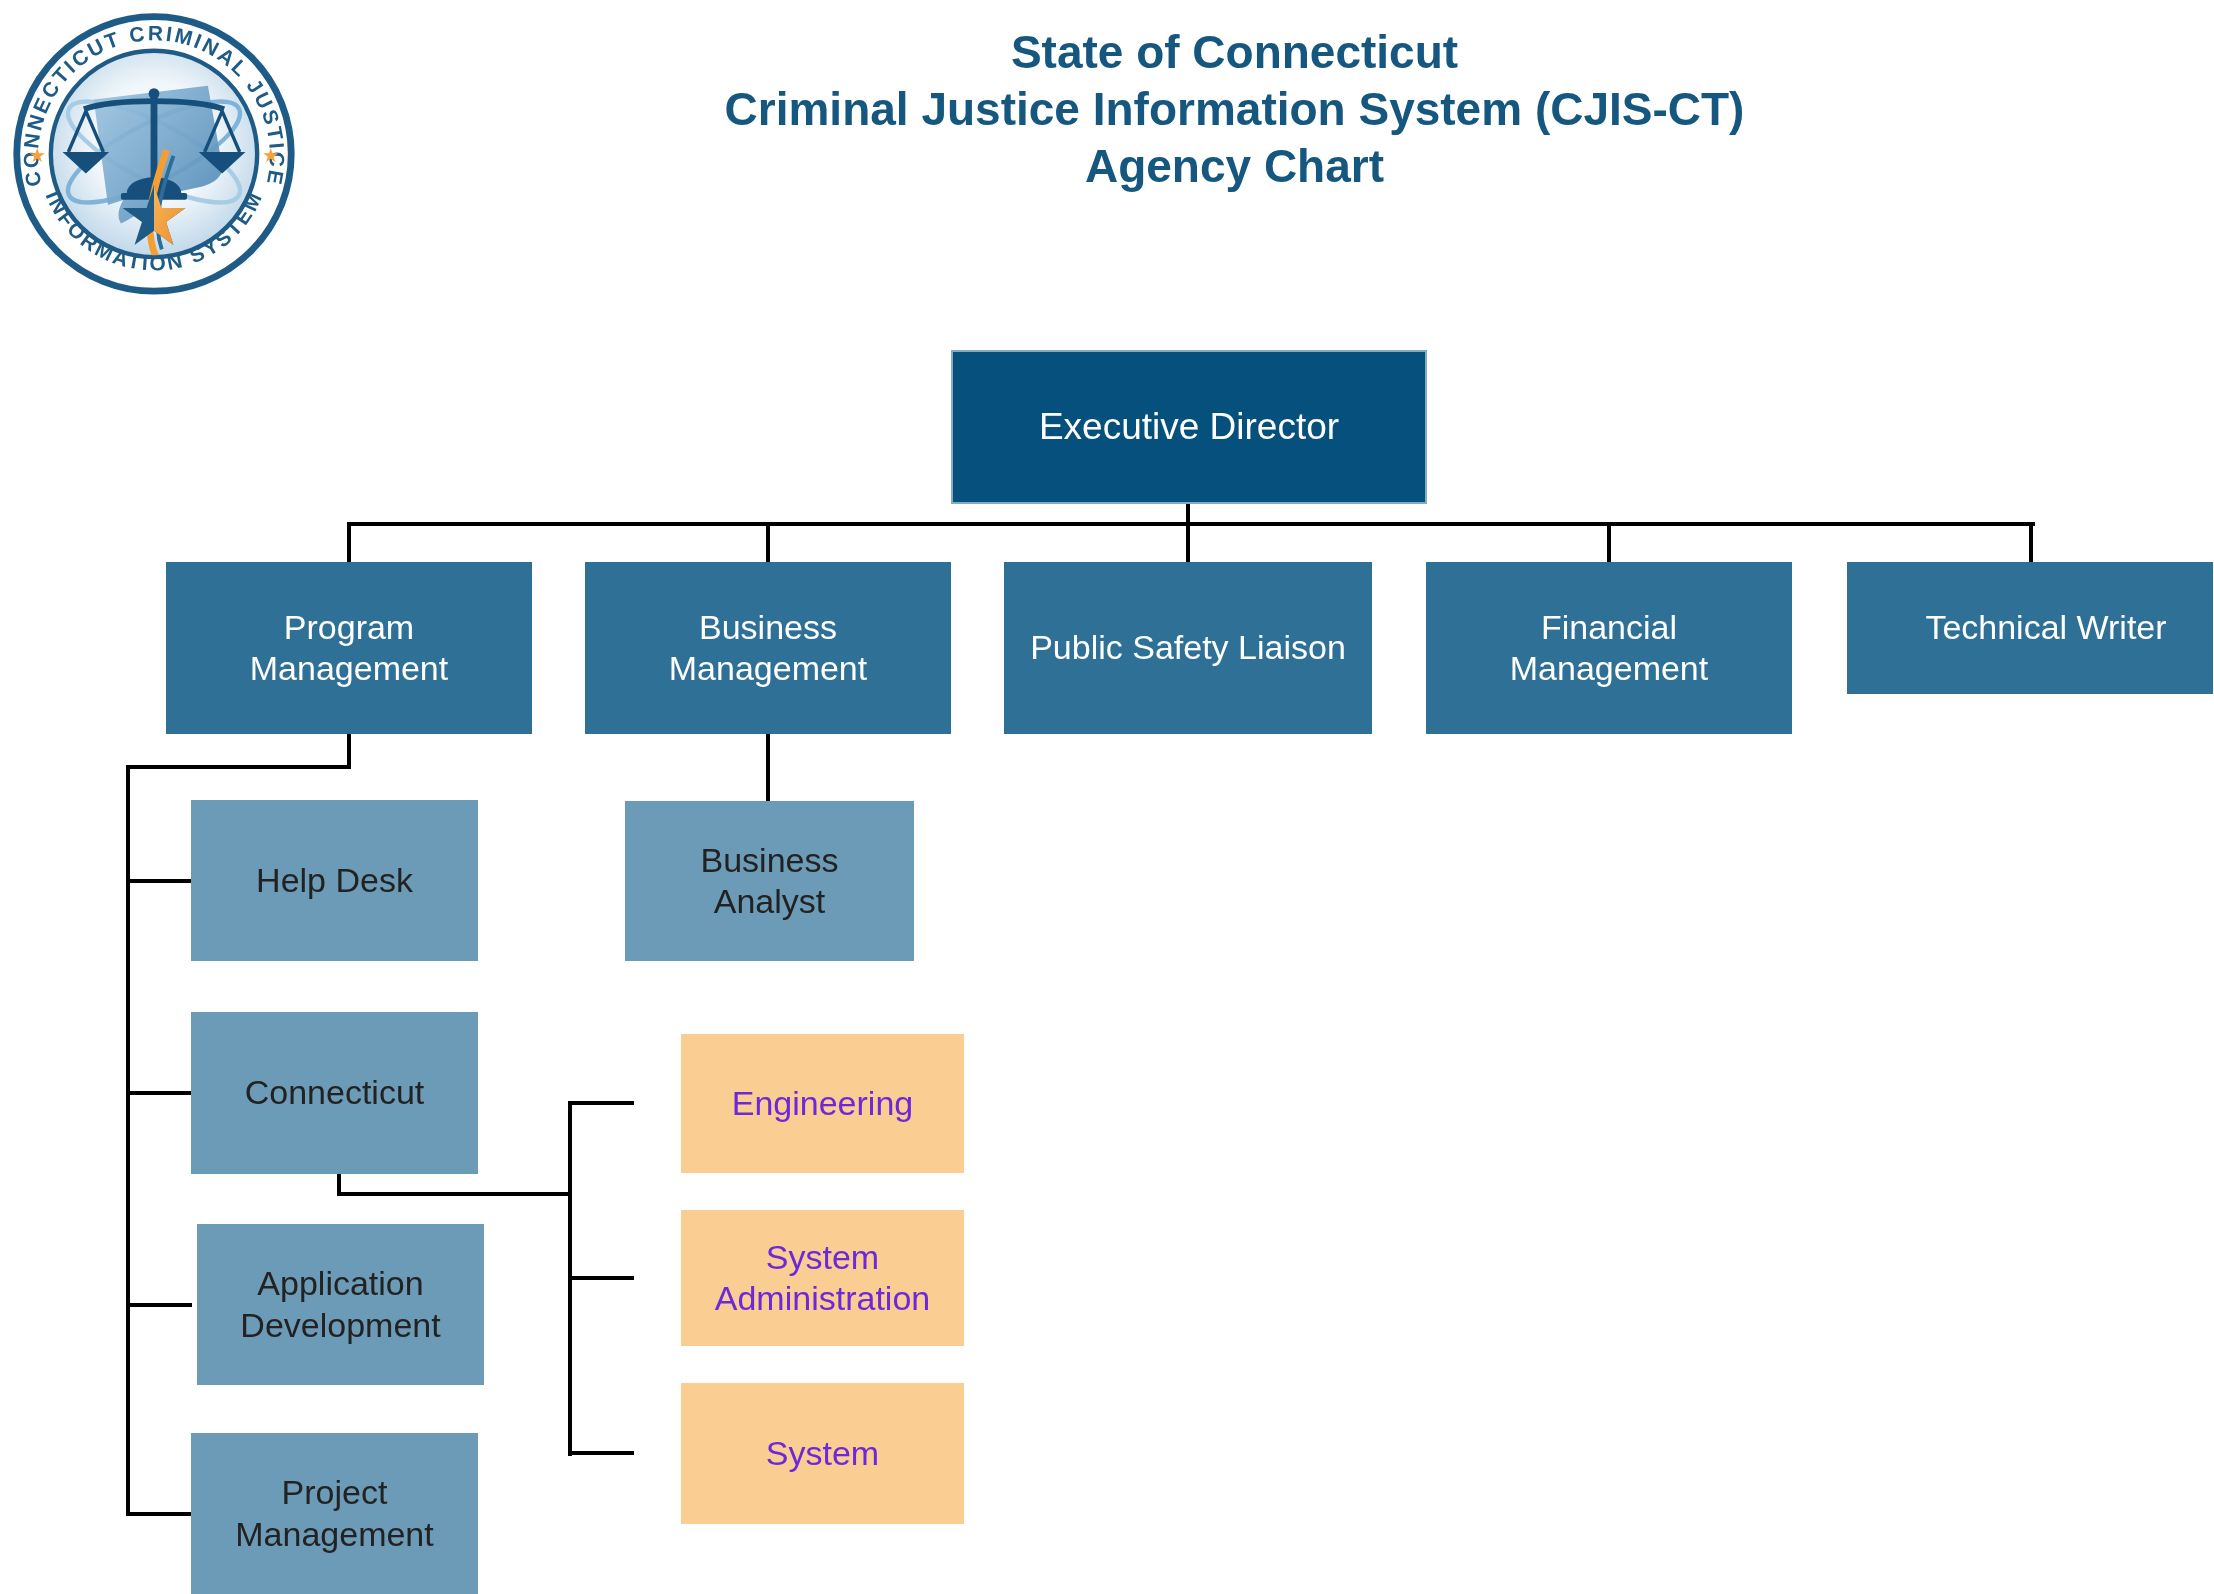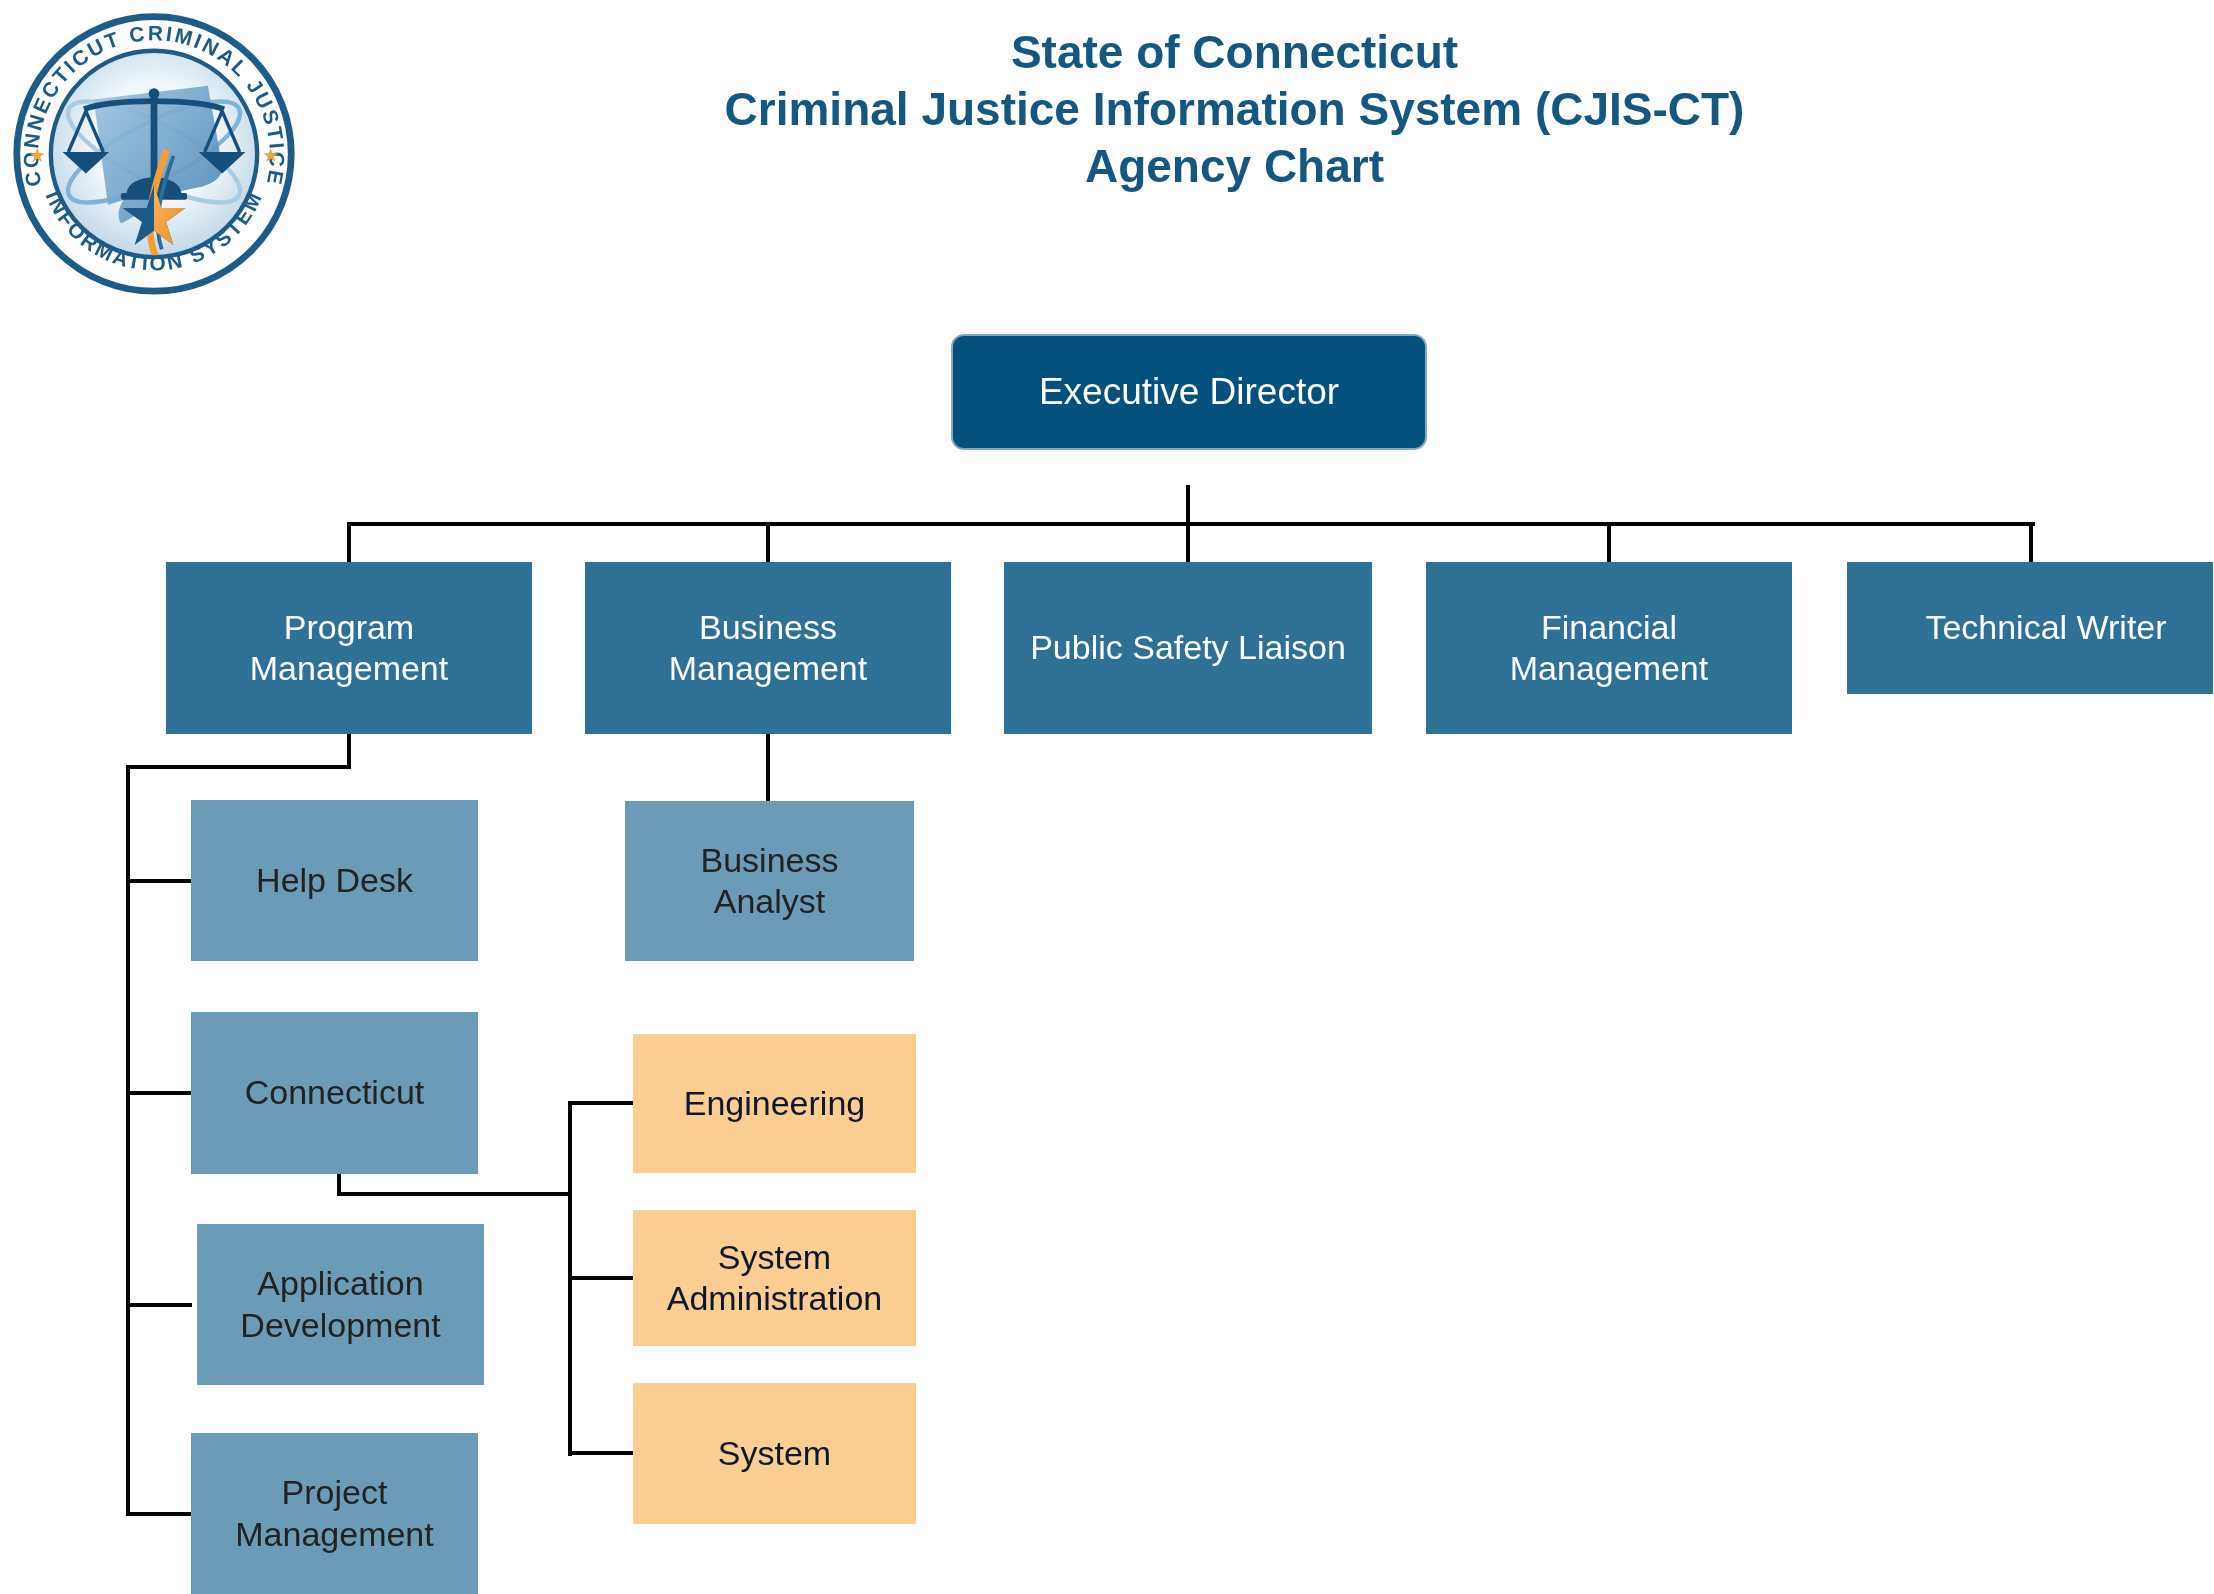--- a/index.html
+++ b/index.html
@@ -18,21 +18,21 @@
 
   
   .box {
     position:absolute; display:flex; align-items:center; justify-content:center;
     text-align:center; white-space:pre-line; box-sizing:border-box;
     line-height:1.22;
   }
   .lvl-exec  { background:#05507D; color:#ffffff; font-size:37px; border:2px solid #85AAC4; }
   .lvl2      { background:#2E7096; color:#ffffff; font-size:34px; }
   .lvl3      { background:#6C9BB8; color:#222222; font-size:34px; }
-  .lvl-orange{ background:#FACD92; color:#0f172a; font-size:34px; }
+  .lvl-orange{ background:#FACD92; color:#6d28d9; font-size:34px;margin-left:48px; }
 
   
   .line { position:absolute; background:#000000; }
 
   
   .seal { position:absolute; left:8px; top:6px; width:292px; height:292px; }
 </style>
 </head>
 <body>
 
@@ -123,21 +123,21 @@
 
   <div class="line" style="left:766px; top:734px; width:4px; height:69px;"></div>
 
   <div class="line" style="left:337px; top:1172px; width:4px; height:24px;"></div>
   <div class="line" style="left:337px; top:1192px; width:235px; height:4px;"></div>
   <div class="line" style="left:568px; top:1101px; width:4px; height:355px;"></div>
   <div class="line" style="left:568px; top:1101px; width:66px; height:4px;"></div>
   <div class="line" style="left:568px; top:1276px; width:66px; height:4px;"></div>
   <div class="line" style="left:568px; top:1451px; width:66px; height:4px;"></div>
 
-  <div class="box lvl-exec" style="left:951px; top:334px; width:476px; height:116px;border-radius:13px;">Executive Director</div>
+  <div class="box lvl-exec" style="left:951px; top:350px; width:476px; height:154px;">Executive Director</div>
 
   <div class="box lvl2" style="left:166px; top:562px; width:366px; height:172px;">Program
 Management</div>
   <div class="box lvl2" style="left:585px; top:562px; width:366px; height:172px;">Business
 Management</div>
   <div class="box lvl2" style="left:1004px; top:562px; width:368px; height:172px;">Public Safety Liaison</div>
   <div class="box lvl2" style="left:1426px; top:562px; width:366px; height:172px;">Financial
 Management</div>
   <div class="box lvl2" style="left:1847px; top:562px; width:366px; height:132px;padding-left:32px;">Technical Writer</div>
 

